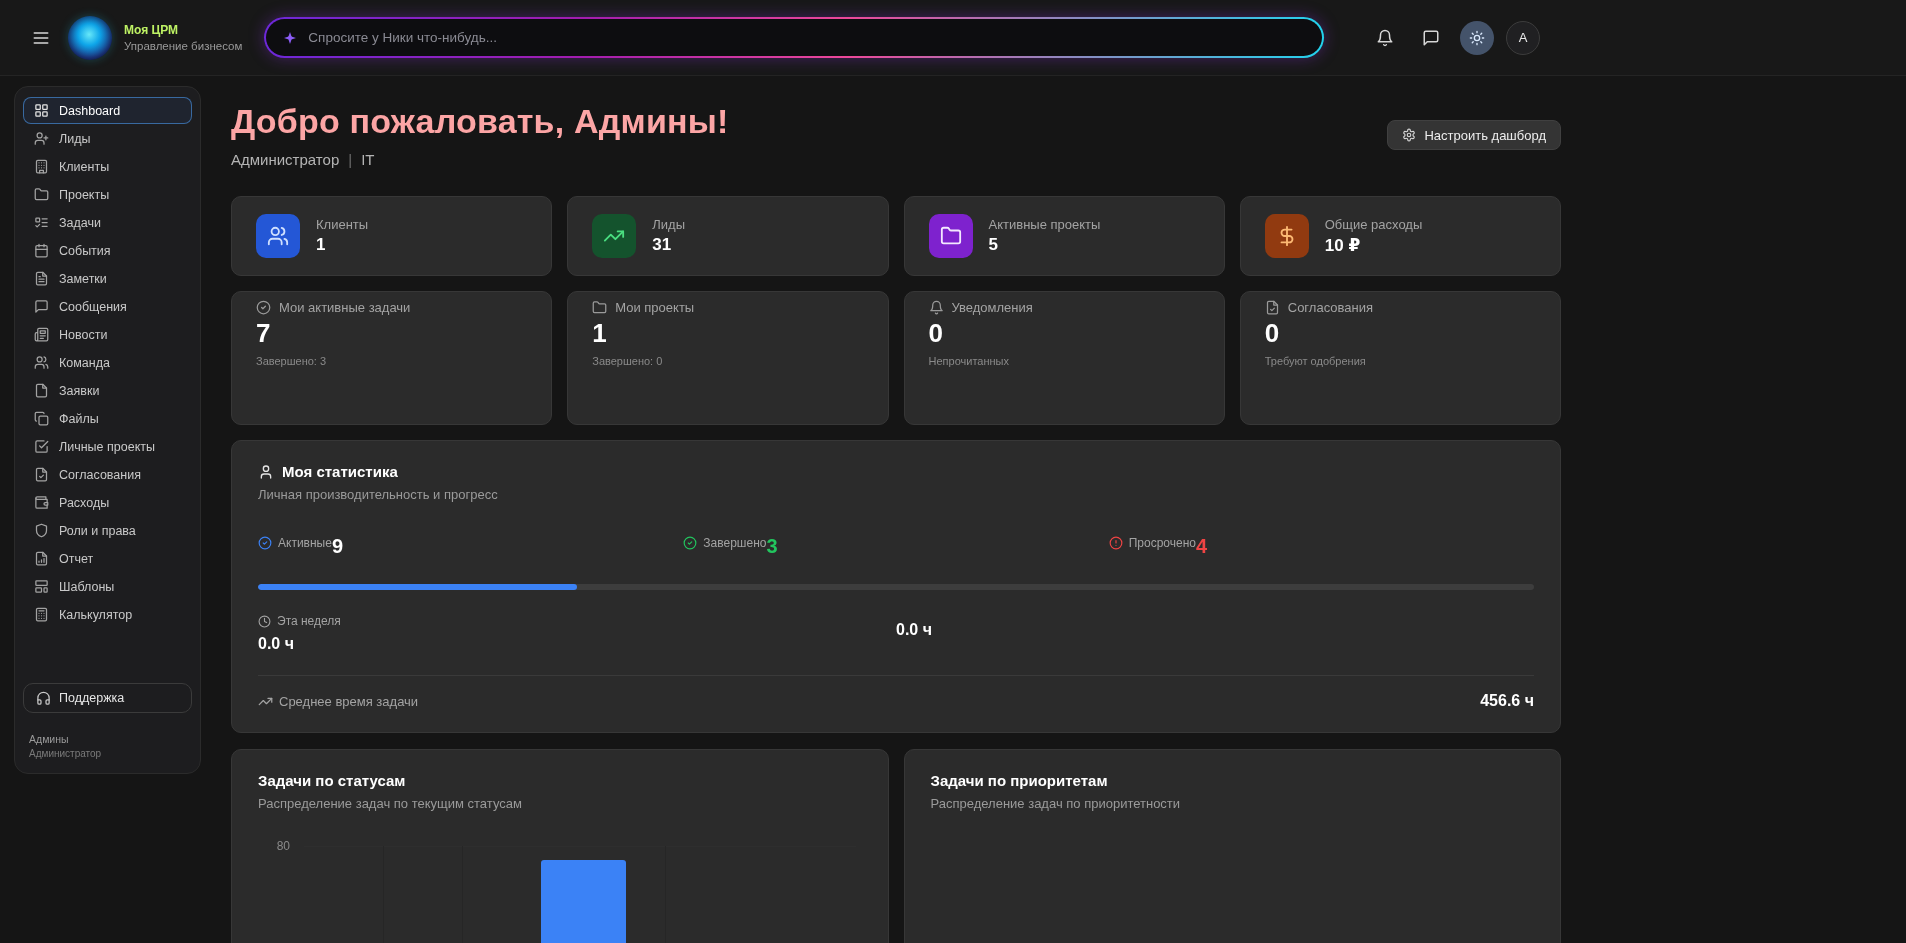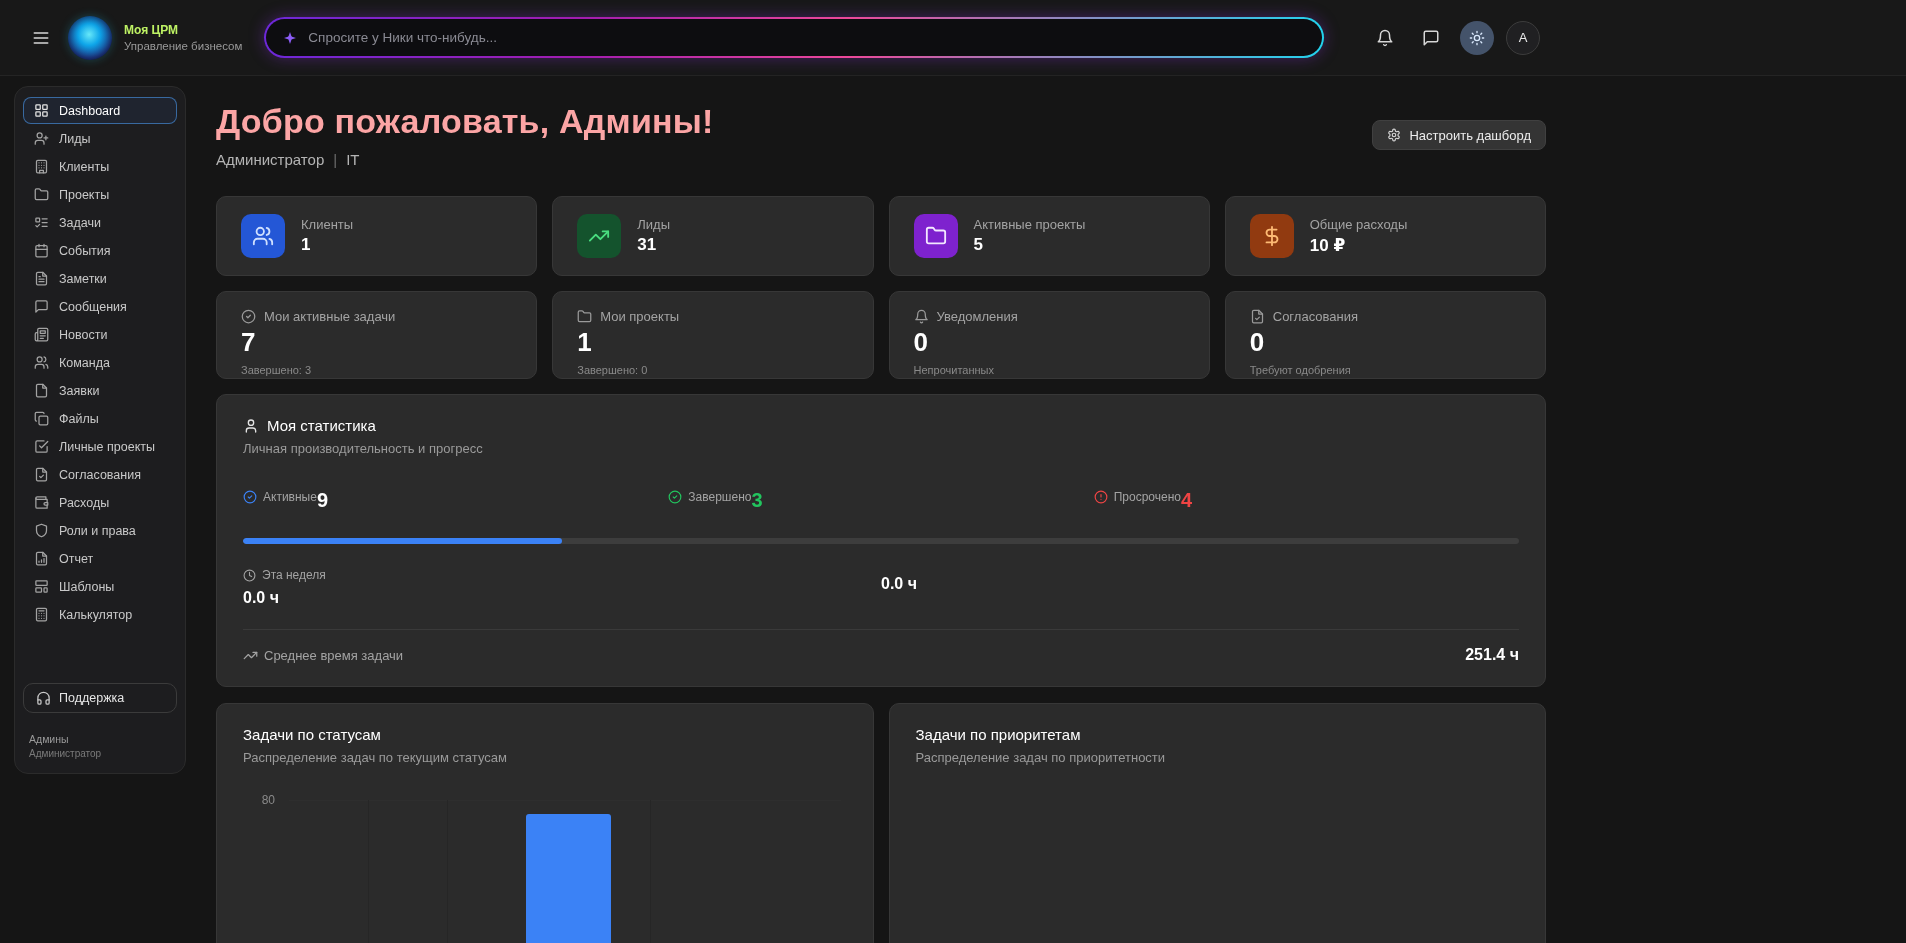--- a/index.html
+++ b/index.html
@@ -31,21 +31,21 @@
   .search-inner { background:#0d0d10; border-radius:20px; height:37px; display:flex; align-items:center; gap:10px; padding:0 16px; }
   .sparkle { color:#8b5cf6; }
   .search-input { flex:1; background:transparent; border:none; outline:none; color:#e5e5e5; font-size:13.5px; font-family:inherit; }
   .search-input::placeholder { color:#8a8a93; }
   .header-right { display:flex; align-items:center; gap:12px; margin-left:auto; }
   .theme-btn { width:34px; height:34px; border-radius:50%; border:none; background:#44536a; color:#dbeafe; display:flex; align-items:center; justify-content:center; cursor:pointer; }
   .avatar { width:34px; height:34px; border-radius:50%; background:#202022; border:1px solid #3c3c3c; display:flex; align-items:center; justify-content:center; font-size:13px; color:#e9e9e9; cursor:pointer; }
 
   
   .app-body { display:flex; align-items:flex-start; }
-  .sidebar { width:172px; margin:10px 0 0 14px; height:688px; background:#1d1d1f; border:1px solid #2b2b2b; border-radius:14px; padding:10px 8px 14px; display:flex; flex-direction:column; }
+  .sidebar { width:187px; margin:10px 0 0 14px; height:688px; background:#1d1d1f; border:1px solid #2b2b2b; border-radius:14px; padding:10px 8px 14px; display:flex; flex-direction:column; }
   .nav { display:flex; flex-direction:column; gap:1px; }
   .nav-item { display:flex; align-items:center; gap:10px; height:27px; padding:0 10px; border-radius:8px; color:#c9c9c9; font-size:12.5px; cursor:pointer; border:1px solid transparent; }
   .nav-item .icon { color:#a3a3a3; }
   .nav-item.active { border:1px solid rgba(77,163,255,.55); background:rgba(59,130,246,.08); color:#fff; }
   .nav-item.active .icon { color:#e5e5e5; }
   .sidebar-bottom { margin-top:auto; }
   .support-btn { width:100%; height:30px; background:transparent; border:1px solid #3b3b3b; border-radius:10px; color:#e5e5e5; font-size:12.5px; font-family:inherit; display:flex; align-items:center; gap:8px; padding:0 12px; cursor:pointer; }
   .support-btn .icon { color:#c9c9c9; }
   .side-user { margin-top:20px; padding-left:6px; }
   .side-user-name { font-size:10.5px; color:#9a9a9a; }
@@ -63,29 +63,29 @@
 
   
   .card { background:#2b2b2b; border:1px solid #373737; border-radius:10px; }
   .stat-grid { margin-top:28px; display:grid; grid-template-columns:repeat(4,1fr); gap:15px; }
   .stat-card { height:80px; display:flex; align-items:center; gap:16px; padding:0 24px; cursor:pointer; }
   .tile { width:44px; height:44px; border-radius:10px; display:flex; align-items:center; justify-content:center; }
   .stat-label { font-size:13px; color:#a3a3a3; }
   .stat-value { font-size:17px; font-weight:700; color:#fff; margin-top:3px; }
 
   .info-grid { margin-top:15px; display:grid; grid-template-columns:repeat(4,1fr); gap:15px; }
-  .info-card { height:88px; padding:17px 24px; cursor:pointer; }
+  .info-card { height:134px; padding:8px 24px; cursor:pointer; }
   .info-top { display:flex; align-items:center; gap:8px; color:#a3a3a3; font-size:13px; }
   .info-top .icon { color:#9a9a9a; }
   .info-value { font-size:26px; font-weight:700; color:#fff; margin-top:5px; line-height:1; }
   .info-sub { font-size:11px; color:#8a8a8a; margin-top:9px; }
 
   
   .stats-card { margin-top:15px; padding:22px 26px; }
-  .sec-title { display:flex; align-items:center; gap:8px; font-size:15px; font-weight:400; color:#fff; }
+  .sec-title { display:flex; align-items:center; gap:8px; font-size:15px; font-weight:700; color:#fff; }
   .sec-title .icon { color:#e5e5e5; }
   .sec-sub { font-size:13px; color:#9a9a9a; margin-top:7px; }
   .stats-row { margin-top:26px; display:flex; }
   .stats-col { flex:1; display:flex; flex-direction:row; align-items:center; }
   .mini { display:flex; align-items:center; gap:6px; font-size:12px; color:#a3a3a3; }
   .big { font-size:20px; font-weight:700; margin-top:7px; }
   .c-blue { color:#3b82f6; } .c-green { color:#22c55e; } .c-red { color:#ef4444; }
   .progress-sec { margin-top:26px; }
   .progress-head { display:flex; align-items:center; justify-content:space-between; }
   .progress-label { font-size:13px; font-weight:700; color:#ececec; }
@@ -577,21 +577,21 @@
       <div class="stats-footer">
         <div class="mini">
             <span class="icon i15">
               <svg viewBox="0 0 24 24" fill="none" stroke="currentColor" stroke-width="2" stroke-linecap="round" stroke-linejoin="round">
                 <path d="M22 7l-8.5 8.5-5-5L2 17"></path>
                 <path d="M16 7h6v6"></path>
               </svg>
             </span>
             <span>Среднее время задачи</span>
           </div>
-        <div class="avg-value">251.4 ч</div>
+        <div class="avg-value">456.6 ч</div>
       </div>
     </div>
 
     <div class="charts-grid">
       <div class="card chart-card">
         <div class="sec-title">Задачи по статусам</div>
         <div class="sec-sub">Распределение задач по текущим статусам</div>
         <div class="plot">
           <span class="ytick">80</span>
           <div class="gridline"></div>

